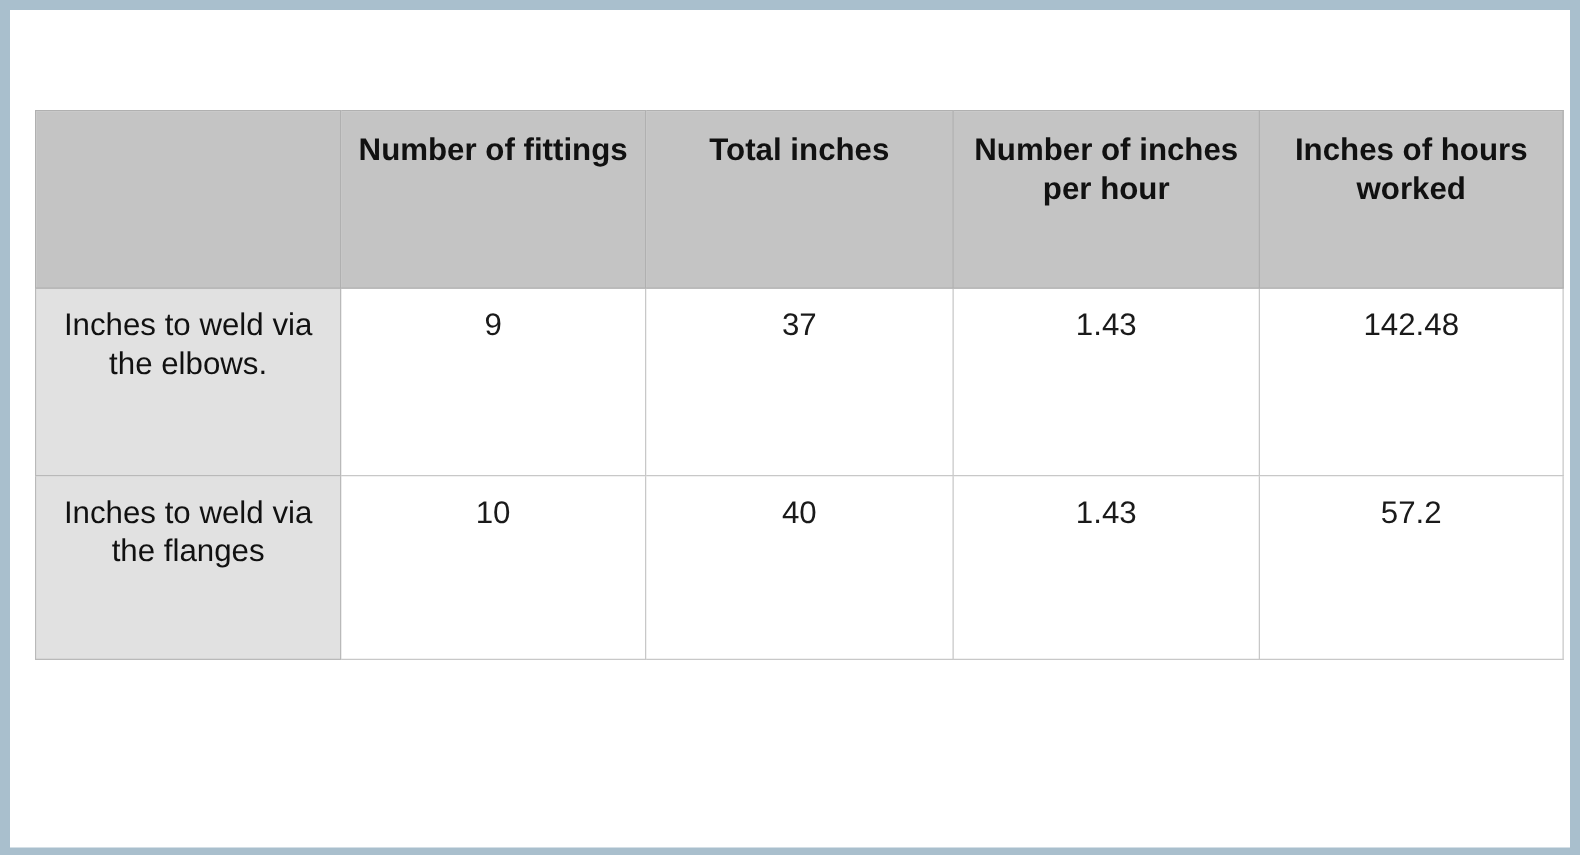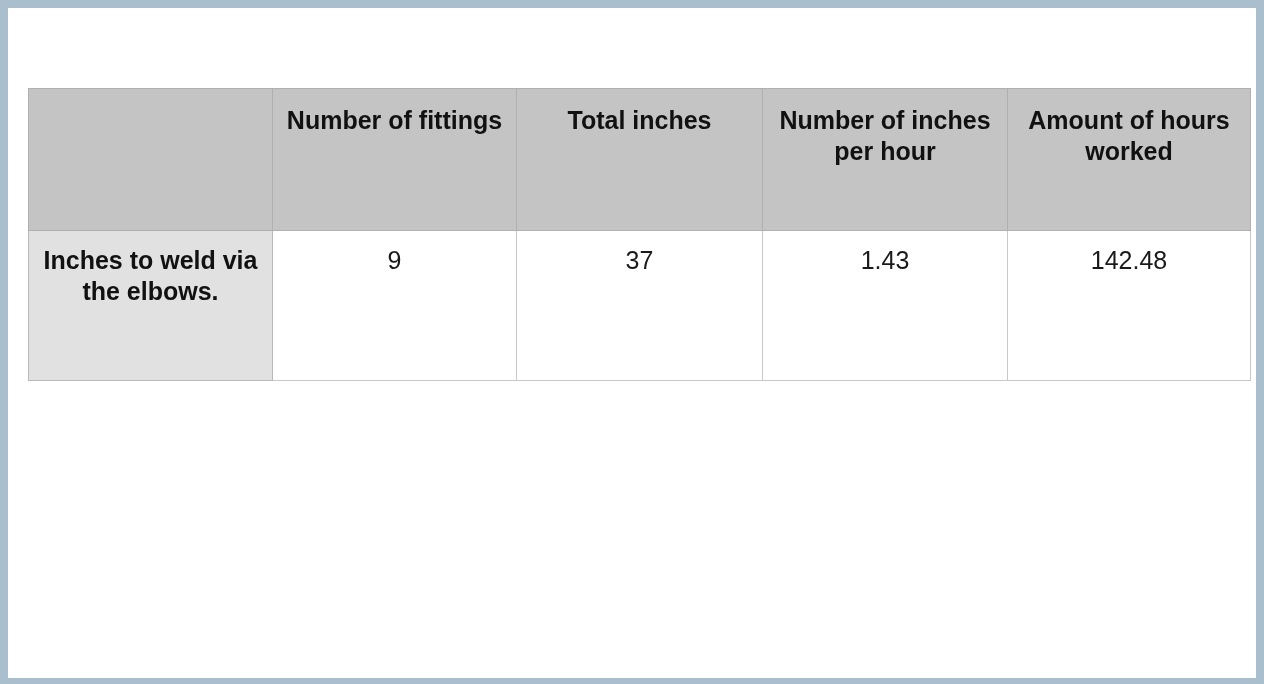--- a/index.html
+++ b/index.html
@@ -88,21 +88,21 @@
   }
   .mh-table thead th.corner {
     background: #c4c4c4;
   }
 
   
   .mh-table tbody th.rowhead {
     background: #e1e1e1;
     color: #111111;
     font-size: 25px;
-    font-weight: bold;
+    font-weight: normal;
     line-height: 1.22;
     text-align: center;
     vertical-align: top;
     padding-top: 14px;
     border-color: #b9b9b9;
   }
 
   .mh-table tbody td.val {
     background: #ffffff;
     color: #1a1a1a;
@@ -141,33 +141,40 @@
             <col class="c2">
             <col class="c3">
             <col class="c4">
         </colgroup>
         <thead>
           <tr>
             <th class="corner"></th>
             <th>Number of fittings</th>
             <th>Total inches</th>
             <th>Number of inches per hour</th>
-            <th>Amount of hours worked</th>
+            <th>Inches of hours worked</th>
           </tr>
         </thead>
         <tbody>
 
           <tr class="r1">
             <th class="rowhead">Inches to weld via the elbows.</th>
             <td class="val">9</td>
             <td class="val">37</td>
             <td class="val">1.43</td>
             <td class="val">142.48</td>
           </tr>
 
+          <tr class="r2">
+            <th class="rowhead">Inches to weld via the flanges</th>
+            <td class="val">10</td>
+            <td class="val">40</td>
+            <td class="val">1.43</td>
+            <td class="val">57.2</td>
+          </tr>
 
 
         </tbody>
       </table>
     </div>
 
   </div>
 </div>
 
 </body></html>

